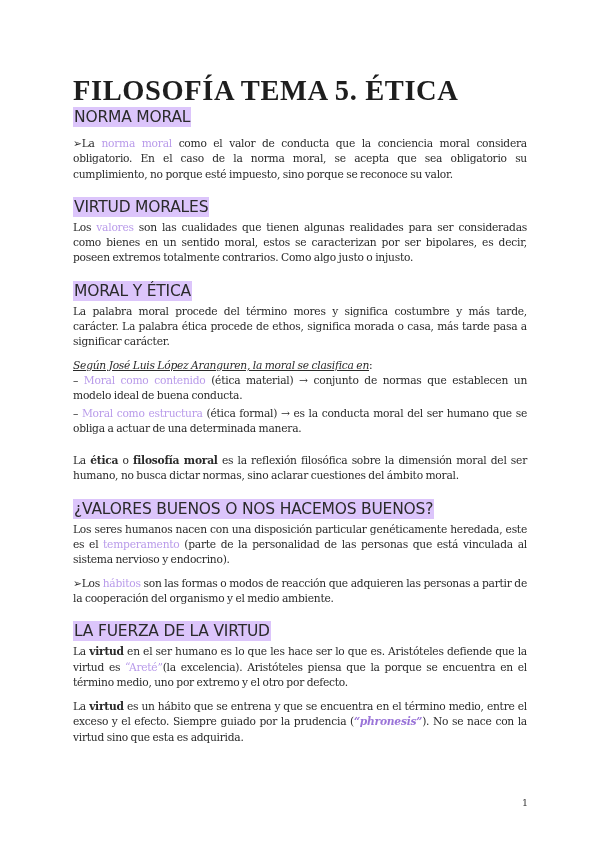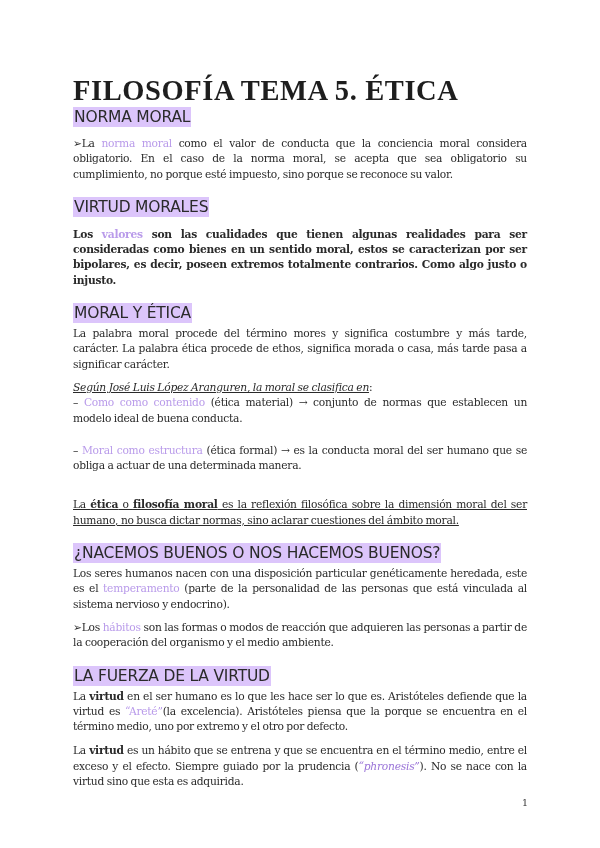--- a/index.html
+++ b/index.html
@@ -3,45 +3,45 @@
   <meta charset="utf-8">
   <style>
     html, body { margin: 0; padding: 0; background: #ffffff; }
     body { width: 600px; height: 848px; position: relative; overflow: hidden; font-family: "DejaVu Serif", serif; color: #2a2a2a; }
     .page { position: absolute; left: 73px; top: 74px; width: 454px; }
     .title { font-family: Liberation Serif, serif; font-weight: bold; font-size: 28.5px; letter-spacing: 0.6px; color: #1e1e1e; margin: 0; line-height: 34px; white-space: nowrap; }
     .h2 { display: inline-block; font-family: "DejaVu Sans", sans-serif; font-weight: normal; font-size: 15.5px; background: #dcc5fb; color: #2a2a2a; padding: 0 1px; line-height: 20px; margin: 0; letter-spacing: -0.2px; }
     .h2wrap { margin: 0; }
     p { margin: 0; font-size: 10.7px; line-height: 15.3px; text-align: justify; letter-spacing: -0.25px; word-spacing: -0.5px; }
     .hl { color: #b99bea; }
-    .ital-hl { color: #9a74d8; font-style: italic; font-weight: normal; margin-top: 40px; }
+    .ital-hl { color: #9a74d8; font-style: italic; font-weight: bold; margin-top: 40px; }
     .ul { text-decoration: underline; font-style: italic; }
     b { font-weight: bold; }
     .pagenum { position: absolute; left: 522px; top: 797px; font-size: 9.5px; color: #333; font-family: "DejaVu Serif", serif; }
   </style>
 </head>
 <body>
 
 <div class="page">
   <h1 class="title">FILOSOFÍA TEMA 5. ÉTICA</h1>
 
   <div class="h2wrap" style="margin-top:-1px;"><h2 class="h2">NORMA MORAL</h2></div>
   <p style="margin-top:9px;"><span>➢</span><span>La </span><span class="hl">norma moral</span><span> como el valor de conducta que la conciencia moral considera obligatorio. En el caso de la norma moral, se acepta que sea obligatorio su cumplimiento, no porque esté impuesto, sino porque se reconoce su valor.</span></p>
 
   <div class="h2wrap" style="margin-top:15px;"><h2 class="h2">VIRTUD MORALES</h2></div>
-  <p style="margin-top:10px;font-weight:bold;"><span>Los </span><span class="hl">valores</span><span> son las cualidades que tienen algunas realidades para ser consideradas como bienes en un sentido moral, estos se caracterizan por ser bipolares, es decir, poseen extremos totalmente contrarios. Como algo justo o injusto.</span></p>
+  <p style="margin-top:3px;"><span>Los </span><span class="hl">valores</span><span> son las cualidades que tienen algunas realidades para ser consideradas como bienes en un sentido moral, estos se caracterizan por ser bipolares, es decir, poseen extremos totalmente contrarios. Como algo justo o injusto.</span></p>
 
   <div class="h2wrap" style="margin-top:15px;"><h2 class="h2">MORAL Y ÉTICA</h2></div>
   <p style="margin-top:3px;">La palabra moral procede del término mores y significa costumbre y más tarde, carácter. La palabra ética procede de ethos, significa morada o casa, más tarde pasa a significar carácter.</p>
   <p style="margin-top:8px;"><span class="ul">Según José Luis López Aranguren, la moral se clasifica en</span><span>:</span></p>
-  <p><span>– </span><span class="hl">Como como contenido</span><span> (ética material) </span><span>→</span><span> conjunto de normas que establecen un modelo ideal de buena conducta.</span></p>
-  <p style="margin-top:17px;"><span>– </span><span class="hl">Moral como estructura</span><span> (ética formal) </span><span>→</span><span> es la conducta moral del ser humano que se obliga a actuar de una determinada manera.</span></p>
-  <p style="margin-top:24px;text-decoration:underline;"><span>La </span><b>ética</b><span> o </span><b>filosofía moral</b><span> es la reflexión filosófica sobre la dimensión moral del ser humano, no busca dictar normas, sino aclarar cuestiones del ámbito moral.</span></p>
+  <p><span>– </span><span class="hl">Moral como contenido</span><span> (ética material) </span><span>→</span><span> conjunto de normas que establecen un modelo ideal de buena conducta.</span></p>
+  <p style="margin-top:2px;"><span>– </span><span class="hl">Moral como estructura</span><span> (ética formal) </span><span>→</span><span> es la conducta moral del ser humano que se obliga a actuar de una determinada manera.</span></p>
+  <p style="margin-top:17px;"><span>La </span><b>ética</b><span> o </span><b>filosofía moral</b><span> es la reflexión filosófica sobre la dimensión moral del ser humano, no busca dictar normas, sino aclarar cuestiones del ámbito moral.</span></p>
 
-  <div class="h2wrap" style="margin-top:15px;"><h2 class="h2">¿NACEMOS BUENOS O NOS HACEMOS BUENOS?</h2></div>
+  <div class="h2wrap" style="margin-top:15px;"><h2 class="h2">¿VALORES BUENOS O NOS HACEMOS BUENOS?</h2></div>
   <p style="margin-top:3px;"><span>Los seres humanos nacen con una disposición particular genéticamente heredada, este es el </span><span class="hl">temperamento</span><span> (parte de la personalidad de las personas que está vinculada al sistema nervioso y endocrino).</span></p>
   <p style="margin-top:8px;"><span>➢</span><span>Los </span><span class="hl">hábitos</span><span> son las formas o modos de reacción que adquieren las personas a partir de la cooperación del organismo y el medio ambiente.</span></p>
 
   <div class="h2wrap" style="margin-top:15px;"><h2 class="h2">LA FUERZA DE LA VIRTUD</h2></div>
   <p style="margin-top:3px;"><span>La </span><b>virtud</b><span> en el ser humano es lo que les hace ser lo que es. Aristóteles defiende que la virtud es </span><span class="hl">“Areté”</span><span>(la excelencia).  Aristóteles piensa que la porque se encuentra en el término medio, uno por extremo y el otro por defecto.</span></p>
   <p style="margin-top:9px;"><span>La </span><b>virtud</b><span> es un hábito que se entrena y que se encuentra en el término medio, entre el exceso y el efecto. Siempre guiado por la prudencia (</span><span class="ital-hl">“phronesis”</span><span>).  No se nace con la virtud sino que esta es adquirida.</span></p>
 </div>
 
 <div class="pagenum">1</div>
 

